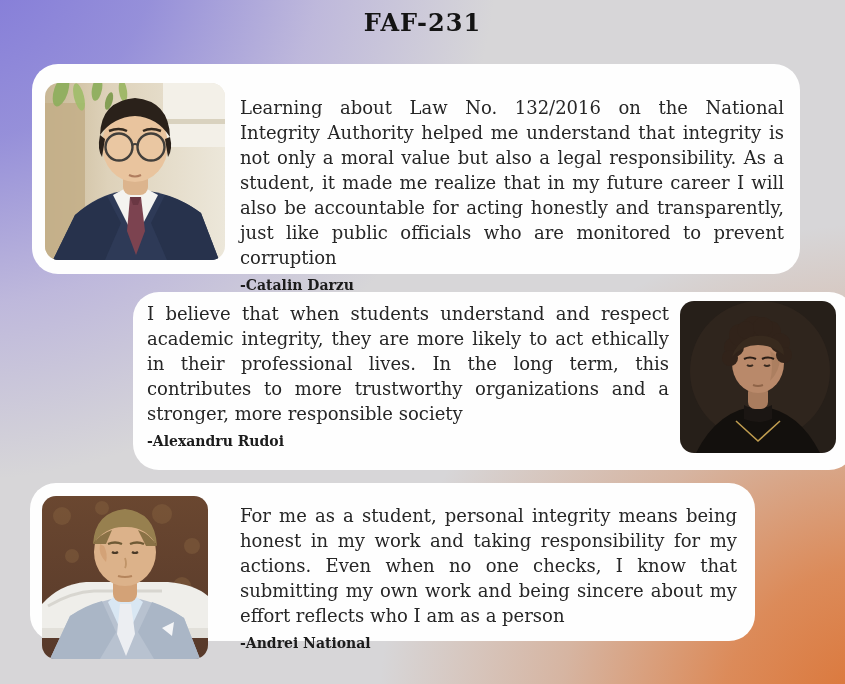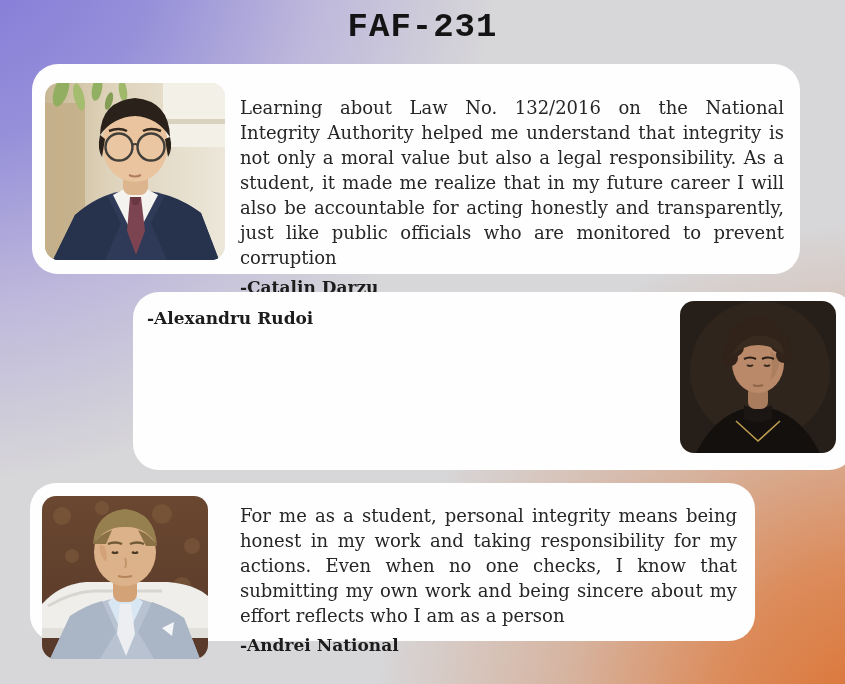--- a/index.html
+++ b/index.html
@@ -6,23 +6,22 @@
   body{font-family:"DejaVu Serif", serif; background:#9b9b9b;}
   .stage{
     position:relative; width:845px; height:684px; overflow:hidden;
     background:
       radial-gradient(circle at -6% -10%, rgba(121,112,216,0.95) 0%, rgba(128,120,218,0.75) 18%, rgba(160,148,224,0.45) 32%, rgba(180,170,225,0.0) 47%),
       radial-gradient(circle at 104% 106%, rgba(219,112,47,0.98) 0%, rgba(221,120,58,0.8) 14%, rgba(213,140,95,0.45) 28%, rgba(210,160,130,0.0) 44%),
       #d7d6d8;
   }
   .page-title{
     position:absolute; top:8px; left:0; width:100%;
-    text-align:center; font-size:34px; font-weight:600; letter-spacing:1px;
+    text-align:center; font-size:24px; font-weight:600; letter-spacing:1px;
     color:#141414;
-    font-family:Liberation Mono, monospace;
   }
   .card{
     position:absolute; background:#fefefe; border-radius:26px;
   }
   .card1{ left:32px; top:64px; width:768px; height:210px; }
   .card2{ left:133px; top:292px; width:722px; height:178px; }
   .card3{ left:30px;  top:483px; width:725px; height:158px; }
 
   .photo{ position:absolute; border-radius:14px; overflow:hidden; }
   .photo svg{ display:block; width:100%; height:100%; }
@@ -31,21 +30,21 @@
   .photo3{ left:12px; top:13px;  width:166px; height:163px; }
 
   .quote-block{ position:absolute; color:#262626; }
   .qb1{ left:208px; top:15px; width:544px;margin-top:16px; }
   .qb2{ left:14px;  top:9px;  width:522px; }
   .qb3{ left:210px; top:20px; width:497px; }
   .quote{
     margin:0; font-size:18px; line-height:25px; text-align:justify;
   }
   .author{
-    margin:7px 0 0 0; font-size:17px; font-weight:bold; color:#1c1c1c;
+    margin:7px 0 0 0; font-size:14px; font-weight:bold; color:#1c1c1c;
   }
 </style>
 </head>
 <body>
 
 <div class="stage">
 
   <div class="page-title">FAF-231</div>
 
   <div class="card card1">
@@ -89,20 +88,21 @@
       </svg>
     </div>
     <div class="quote-block qb1">
       <p class="quote">Learning about Law No. 132/2016 on the National Integrity Authority helped me understand that integrity is not only a moral value but also a legal responsibility. As a student, it made me realize that in my future career I will also be accountable for acting honestly and transparently, just like public officials who are monitored to prevent corruption</p>
       <p class="author">-Catalin Darzu</p>
     </div>
   </div>
 
   <div class="card card2">
     <div class="quote-block qb2">
+      <p class="quote">I believe that when students understand and respect academic integrity, they are more likely to act ethically in their professional lives. In the long term, this contributes to more trustworthy organizations and a stronger, more responsible society</p>
       <p class="author">-Alexandru Rudoi</p>
     </div>
     <div class="photo photo2">
       <svg viewBox="0 0 156 152" preserveAspectRatio="none">
         <rect width="156" height="152" fill="#261f19"></rect>
         <ellipse cx="80" cy="70" rx="70" ry="70" fill="#362a21" opacity="0.55"></ellipse>
         <path d="M16,152 Q38,108 78,105 Q118,108 140,152 Z" fill="#13100d"></path>
         <path d="M64,104 Q78,112 92,104 L92,118 Q78,124 64,118 Z" fill="#1b1613"></path>
         <path d="M56,120 L78,140 L100,120" stroke="#bf9c4f" stroke-width="1.6" fill="none"></path>
         <rect x="68" y="84" width="20" height="24" rx="7" fill="#a97c5e"></rect>

